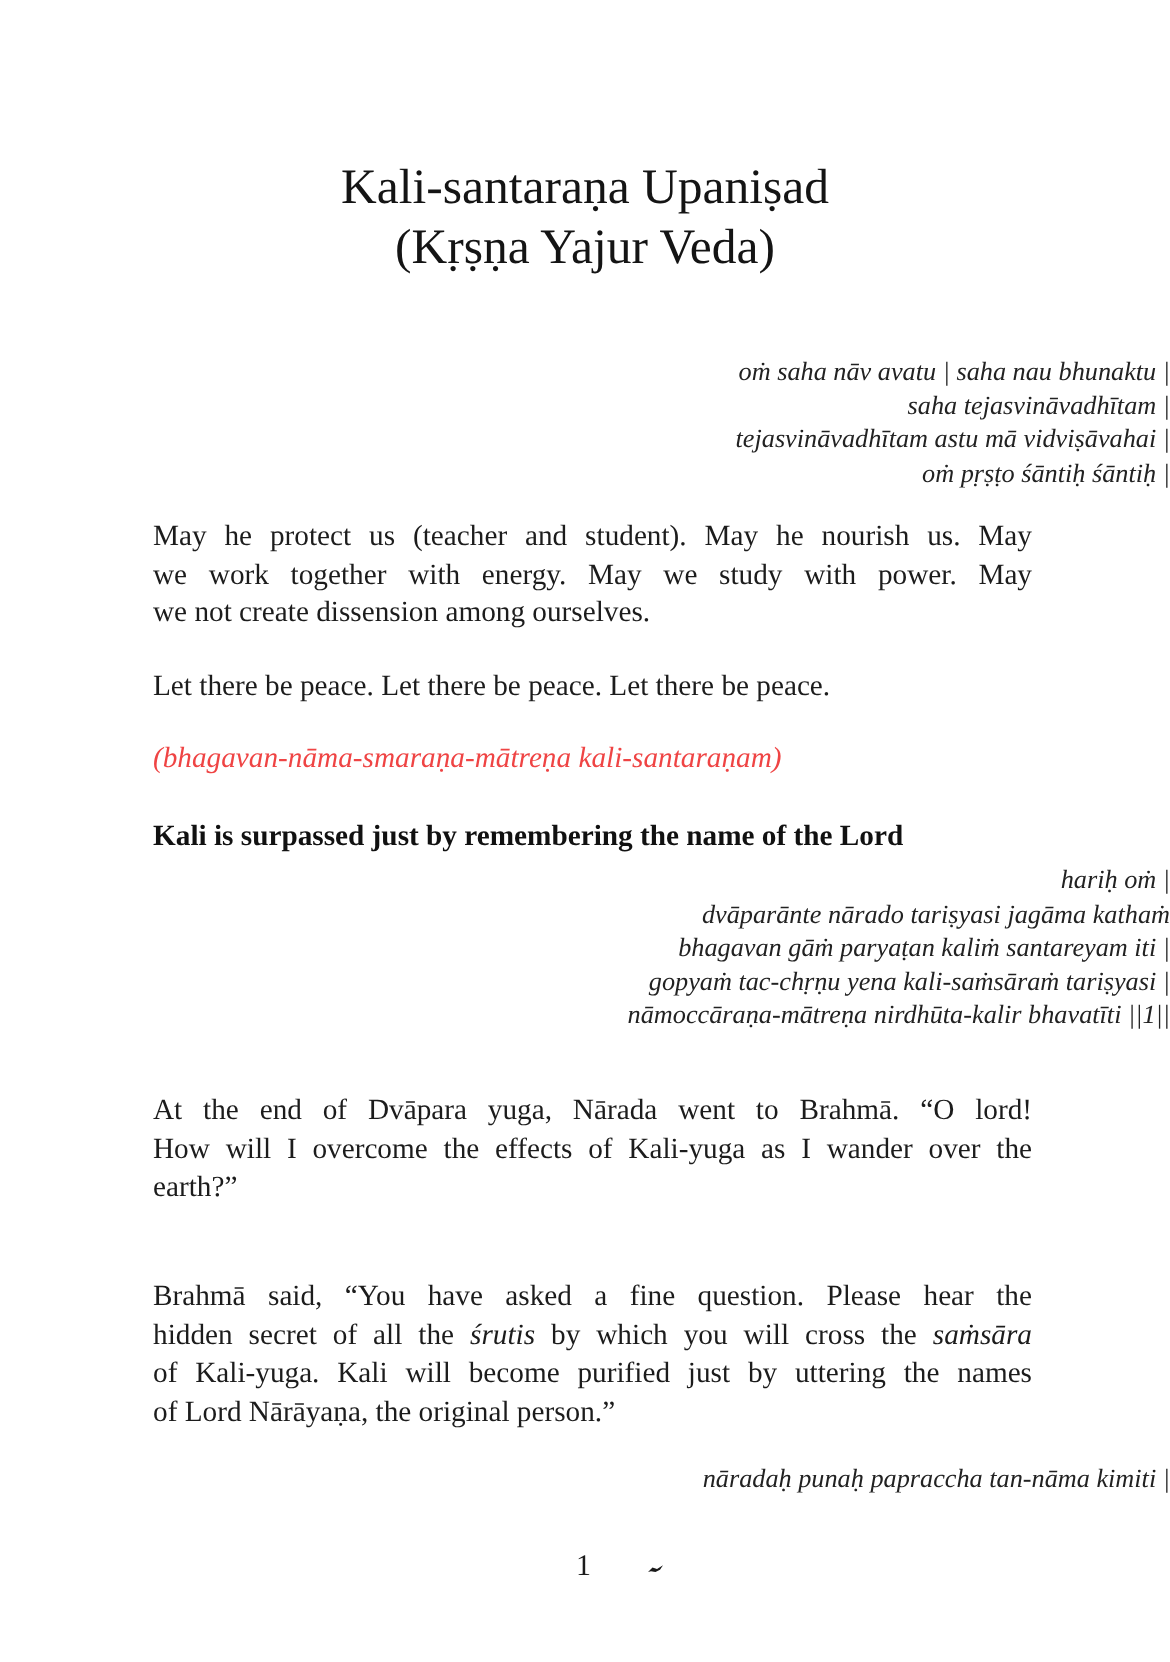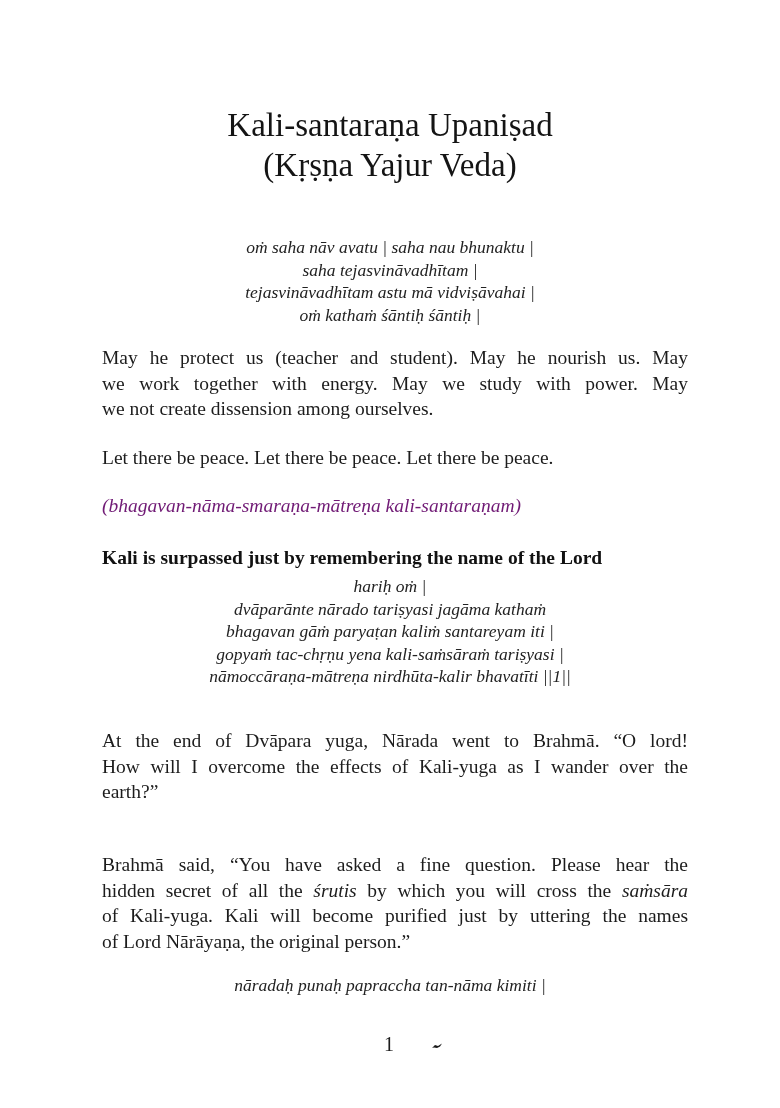--- a/index.html
+++ b/index.html
@@ -30,21 +30,21 @@
       line-height: 40px;
       color: #141414;
     }
     .title.l1 { top: 105px; }
     .title.l2 { top: 145px; }
 
     .verse {
       position: absolute;
       left: 0;
       width: 780px;
-      text-align: center;
+      text-align: right;
       font-style: italic;
       font-size: 17.5px;
       line-height: 22.5px;
       color: #222;
     }
     .verse div { white-space: nowrap; }
 
     .prose {
       position: absolute;
       left: 102px;
@@ -67,21 +67,21 @@
     .single {
       position: absolute;
       left: 102px;
       font-size: 19.5px;
       line-height: 25px;
       white-space: nowrap;
       color: #1c1c1c;
     }
     .italic-heading {
       font-style: italic;
-      color: #701a75;
+      color: #ef4444;
     }
     .bold-heading {
       font-weight: bold;
       color: #111;
     }
 
     .page-number {
       position: absolute;
       top: 1032px;
       left: 384px;
@@ -103,21 +103,21 @@
 
 <div class="page">
 
   <div class="title l1">Kali-santaraṇa Upaniṣad</div>
   <div class="title l2">(Kṛṣṇa Yajur Veda)</div>
 
   <div class="verse" style="top:236px;">
     <div>oṁ saha nāv avatu | saha nau bhunaktu |</div>
     <div>saha tejasvināvadhītam |</div>
     <div>tejasvināvadhītam astu mā vidviṣāvahai |</div>
-    <div>oṁ kathaṁ śāntiḥ śāntiḥ |</div>
+    <div>oṁ pṛṣṭo śāntiḥ śāntiḥ |</div>
   </div>
 
   <div class="prose" style="top:345px;">
     <span class="line">May he protect us (teacher and student). May he nourish us. May</span>
     <span class="line">we work together with energy. May we study with power. May</span>
     <span class="line last">we not create dissension among ourselves.</span>
   </div>
 
   <div class="single" style="top:445px;">Let there be peace. Let there be peace. Let there be peace.</div>
 

